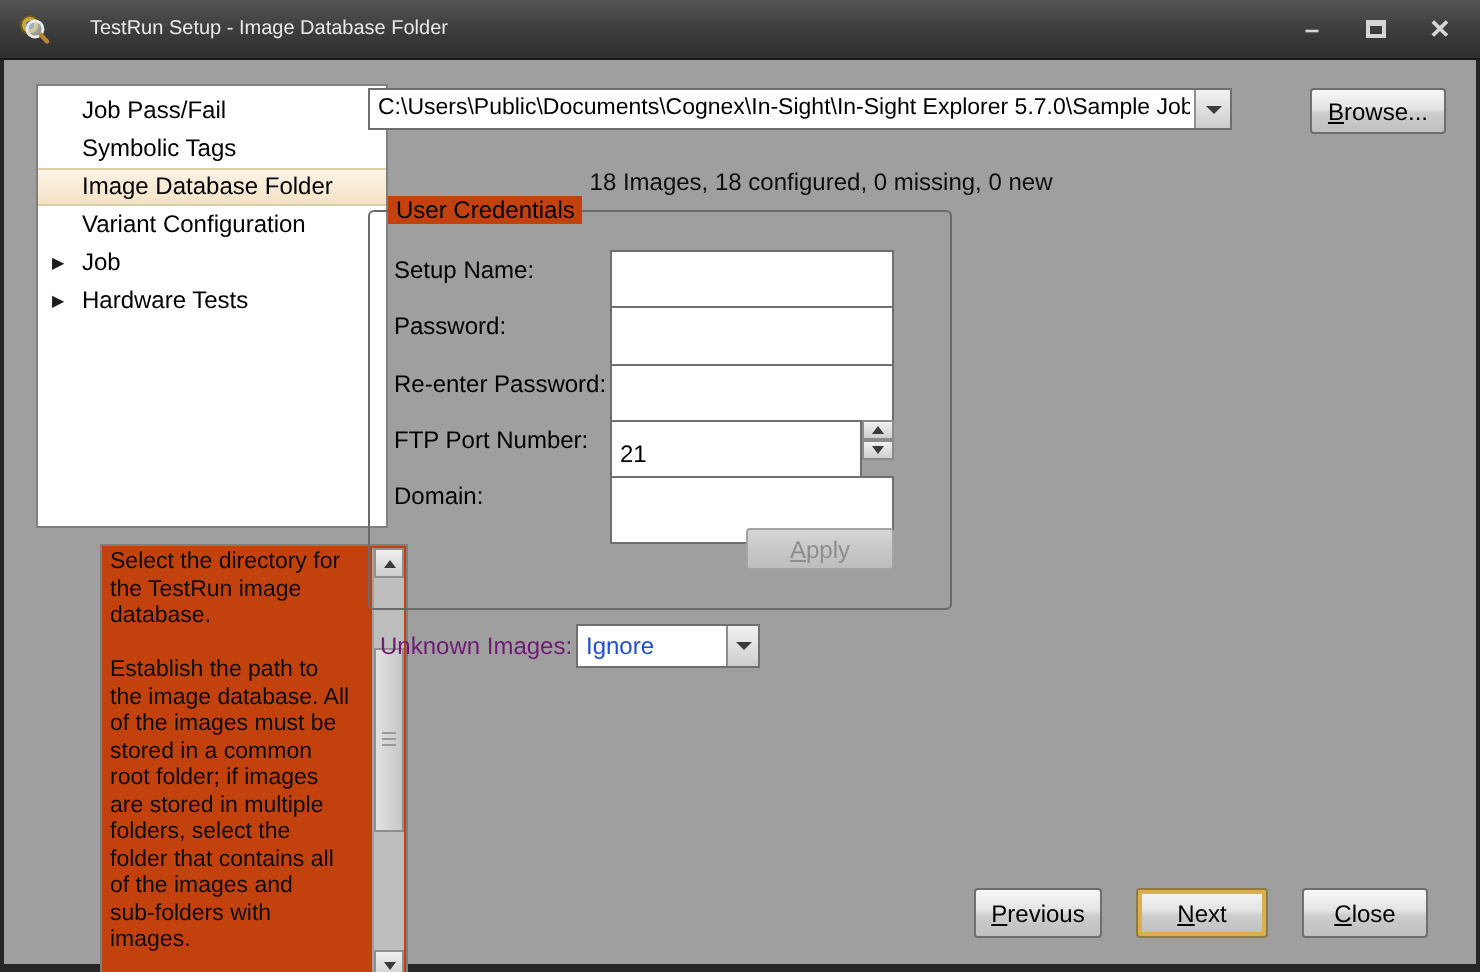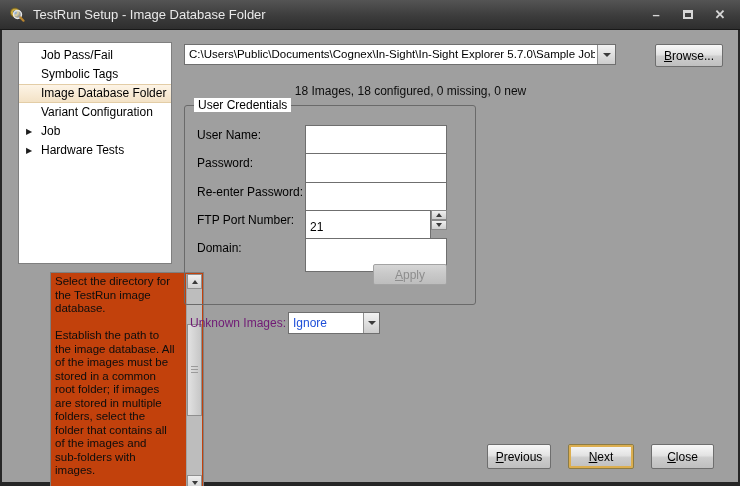--- a/index.html
+++ b/index.html
@@ -13,21 +13,21 @@
   }
 
   
   .titlebar{
     position:absolute; left:0; top:0; right:0; height:30px;
     background:linear-gradient(#545454, #3c3c3c 55%, #2e2e2e);
     border-bottom:1px solid #191919;
     display:flex; align-items:center;
   }
   .app-icon{ margin-left:8px; width:17px; height:17px; flex:0 0 auto; }
-  .title-text{ margin-left:8px; color:#e9e9e9; font-size:13px; }
+  .title-text{ margin-left:20px; color:#e9e9e9; font-size:10px; }
   .win-controls{ position:absolute; right:12px; top:0; height:30px; display:flex; align-items:center; gap:16px; }
   .win-btn{ color:#d6d6d6; font-size:13px; font-weight:bold; width:16px; text-align:center; cursor:default; line-height:16px;}
   .max-glyph{ display:inline-block; width:10px; height:9px; border:2px solid #d6d6d6; border-top-width:3px; }
 
   
   .btn{
     position:absolute; border:1px solid #6e6e6e; border-radius:2px;
     background:linear-gradient(#f8f8f8, #e3e3e3 45%, #cdcdcd 55%, #bfbfbf);
     font-size:12px; color:#000; text-align:center; display:flex; align-items:center; justify-content:center;
   }
@@ -39,21 +39,21 @@
     border-color:#8c7b45;
     box-shadow: inset 0 0 0 2px #dcae4f;
   }
   .tri{ width:0; height:0; display:inline-block; }
   .tri-down{ border-left:4px solid transparent; border-right:4px solid transparent; border-top:4px solid #3a3a3a; }
   .tri-up-s{ border-left:3px solid transparent; border-right:3px solid transparent; border-bottom:4px solid #3a3a3a; }
   .tri-down-s{ border-left:3px solid transparent; border-right:3px solid transparent; border-top:4px solid #3a3a3a; }
 
   
   .listbox{
-    position:absolute; left:18px; top:42px; width:154px; height:222px;
+    position:absolute; left:18px; top:42px; width:176px; height:222px;
     background:#ffffff; border:1px solid #7f7f7f; padding-top:3px; overflow:hidden;
   }
   .lb-item{ position:relative; height:19px; line-height:19px; font-size:12px; color:#000; padding-left:22px; white-space:nowrap; }
   .lb-item.selected{
     background:linear-gradient(#fdf4e6, #f3e2c6);
     border-top:1px solid #e3cda6; border-bottom:1px solid #e3cda6;
     line-height:17px;
   }
   .lb-item .expand{
     position:absolute; left:7px; top:0; font-size:8px; color:#1d1d1d; line-height:19px;
@@ -109,21 +109,21 @@
     position:absolute; left:184px; top:84px; width:453px; text-align:center;
     font-size:12px; color:#0d0d0d; white-space:nowrap;
   }
 
   
   .groupbox{
     position:absolute; left:184px; top:105px; width:292px; height:200px;
     border:1px solid #6a6a6a; border-radius:3px;
   }
   .group-title{
-    position:absolute; top:-8px; left:9px; background:#ffffff; padding:0 4px;
+    position:absolute; top:-8px; left:9px; background:#c2410c; padding:0 4px;
     font-size:12px; color:#000;
   }
   .field-label{ position:absolute; font-size:12px; color:#000; white-space:nowrap; }
   .text-field{
     position:absolute; height:20px; background:#fff; border:1px solid #6f6f6f;
     font-family:"Liberation Sans", sans-serif; font-size:12px; color:#000; padding:16px 4px; outline:none;
   }
   .spinner{
     position:absolute; left:246px; top:104px; width:16px; height:20px;
   }
@@ -229,21 +229,21 @@
     <div class="combo-arrow">
         <span class="tri tri-down"></span>
       </div>
   </div>
   <div class="btn browse-btn"><u>B</u>rowse...</div>
   <div class="status-line">18 Images, 18 configured, 0 missing, 0 new</div>
 
   <div class="groupbox">
     <span class="group-title">User Credentials</span>
 
-    <span class="field-label" style="left:12px; top:22px;">User Name:</span>
+    <span class="field-label" style="left:12px; top:22px;">Setup Name:</span>
     <input class="text-field" style="left: 120px; top: 19px; width: 142px;" readonly="" value="">
 
     <span class="field-label" style="left:12px; top:50px;">Password:</span>
     <input class="text-field" style="left: 120px; top: 47px; width: 142px;" readonly="" value="">
 
     <span class="field-label" style="left:12px; top:79px;">Re-enter Password:</span>
     <input class="text-field" style="left: 120px; top: 76px; width: 142px;" readonly="" value="">
 
     <span class="field-label" style="left:12px; top:107px;">FTP Port Number:</span>
     <input class="text-field" style="left: 120px; top: 104px; width: 126px;" readonly="" value="21">

